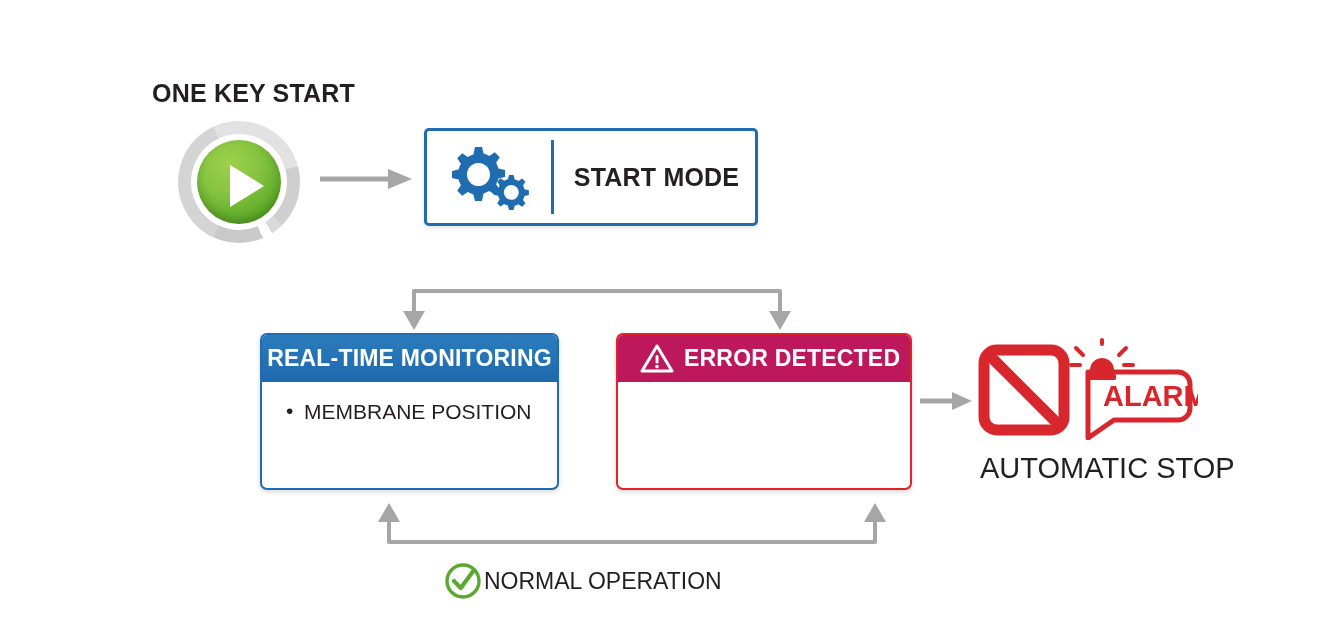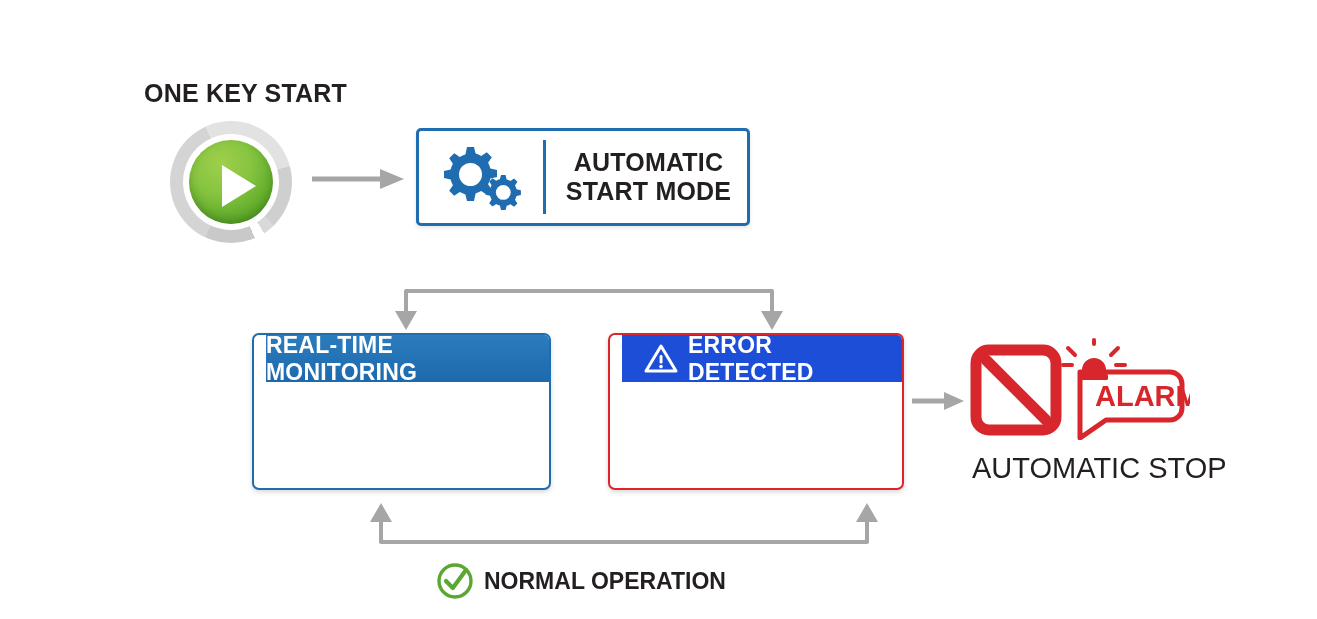--- a/index.html
+++ b/index.html
@@ -13,21 +13,21 @@
   }
   #stage {
     position: relative;
     width: 1317px;
     height: 619px;
     background: #ffffff;
     overflow: hidden;
   }
 
   
-  .abs { position: absolute; }
+  .abs { position: absolute; margin-left: 8px; }
 
   
   #start-title {
     left: 144px;
     top: 79px;
     font-size: 25px;
     font-weight: bold;
     letter-spacing: 0.2px;
     color: #231f20;
     white-space: nowrap;
@@ -117,21 +117,20 @@
     padding-left: 4px;
   }
 
   
   .panel {
     box-sizing: border-box;
     border-radius: 7px;
     overflow: hidden;
     box-shadow: 0 2px 5px rgba(0,0,0,.16);
     background: #ffffff;
-    padding-left: 12px;
   }
   .panel-head {
     height: 47px;
     display: flex;
     align-items: center;
     justify-content: center;
     gap: 10px;
     color: #ffffff;
     font-size: 23px;
     font-weight: bold;
@@ -174,21 +173,21 @@
   #monitor-panel .panel-body li::before { color: #231f20; }
 
   #error-panel {
     left: 608px;
     top: 333px;
     width: 296px;
     height: 157px;
     border: 2px solid #e02329;
   }
   #error-panel .panel-head {
-    background: #1d4ed8;
+    background: #be185d;
     justify-content: flex-start;
     padding-left: 22px;
     align-items: center;
   }
   #error-panel .panel-body { padding-left: 20px; }
   #error-panel .panel-body li { color: #e02329; }
   #error-panel .panel-body li::before { color: #e02329; }
 
   
   #stop-icon { left: 970px; top: 344px; }
@@ -202,22 +201,21 @@
     color: #231f20;
     white-space: nowrap;
   }
 
   
   #normal-op {
     left: 434px;
     top: 560px;
     display: flex;
     align-items: center;
-    gap: 8px;
-    font-weight: bold;
+    gap: 0;
   }
   #normal-op-label {
     font-size: 23px;
     color: #231f20;
     white-space: nowrap;
   }
 </style>
 </head>
 <body>
 
@@ -247,41 +245,41 @@
           <path d="M34 6 l7 0 1.6 6.6 a21 21 0 0 1 5.6 2.3 l5.6-3.7 5 5 -3.7 5.6 a21 21 0 0 1 2.3 5.6 l6.6 1.6 0 7 -6.6 1.6 a21 21 0 0 1 -2.3 5.6 l3.7 5.6 -5 5 -5.6-3.7 a21 21 0 0 1 -5.6 2.3 L41 60 l-7 0 -1.6-6.6 a21 21 0 0 1 -5.6-2.3 l-5.6 3.7 -5-5 3.7-5.6 a21 21 0 0 1 -2.3-5.6 L11 37 l0-7 6.6-1.6 a21 21 0 0 1 2.3-5.6 l-3.7-5.6 5-5 5.6 3.7 a21 21 0 0 1 5.6-2.3 Z"></path>
           <circle cx="37.5" cy="33.5" r="11.5" fill="#ffffff"></circle>
 
           <path d="M68 34 l4.6 0 1.1 4.4 a14 14 0 0 1 3.7 1.5 l3.7-2.4 3.3 3.3 -2.4 3.7 a14 14 0 0 1 1.5 3.7 l4.4 1.1 0 4.6 -4.4 1.1 a14 14 0 0 1 -1.5 3.7 l2.4 3.7 -3.3 3.3 -3.7-2.4 a14 14 0 0 1 -3.7 1.5 L72.6 69 l-4.6 0 -1.1-4.4 a14 14 0 0 1 -3.7-1.5 l-3.7 2.4 -3.3-3.3 2.4-3.7 a14 14 0 0 1 -1.5-3.7 L52.7 53.7 l0-4.6 4.4-1.1 a14 14 0 0 1 1.5-3.7 l-2.4-3.7 3.3-3.3 3.7 2.4 a14 14 0 0 1 3.7-1.5 Z"></path>
           <circle cx="70.3" cy="51.4" r="7.4" fill="#ffffff"></circle>
         </g>
       </svg>
     </div>
     <div id="cycle-divider"></div>
     <div id="cycle-label">
-      <div>AUTOMATIC</div>
       <div>START MODE</div>
     </div>
   </div>
 
   <div class="abs" style="left:393px; top:283px;">
     <svg width="392" height="50" viewBox="0 0 392 50">
       <path d="M13 8 H379" stroke="#a6a6a6" stroke-width="4" fill="none" stroke-linecap="round"></path>
       <path d="M13 8 V30" stroke="#a6a6a6" stroke-width="4" fill="none"></path>
       <path d="M379 8 V30" stroke="#a6a6a6" stroke-width="4" fill="none"></path>
       <polygon points="2,28 24,28 13,47" fill="#a6a6a6"></polygon>
       <polygon points="368,28 390,28 379,47" fill="#a6a6a6"></polygon>
     </svg>
   </div>
 
   <div class="abs panel" id="monitor-panel">
     <div class="panel-head">
       <span>REAL-TIME MONITORING</span>
     </div>
     <div class="panel-body">
       <ul>
+        <li>MEMBRANE POSITION</li>
       </ul>
     </div>
   </div>
 
   <div class="abs panel" id="error-panel">
     <div class="panel-head">
       <span style="display:flex;">
         <svg width="34" height="31" viewBox="0 0 34 31">
           <path d="M17 3 L32 28 H2 Z" fill="none" stroke="#ffffff" stroke-width="3" stroke-linejoin="round"></path>
           <rect x="15.6" y="12" width="2.9" height="8.6" rx="1.4" fill="#ffffff"></rect>

